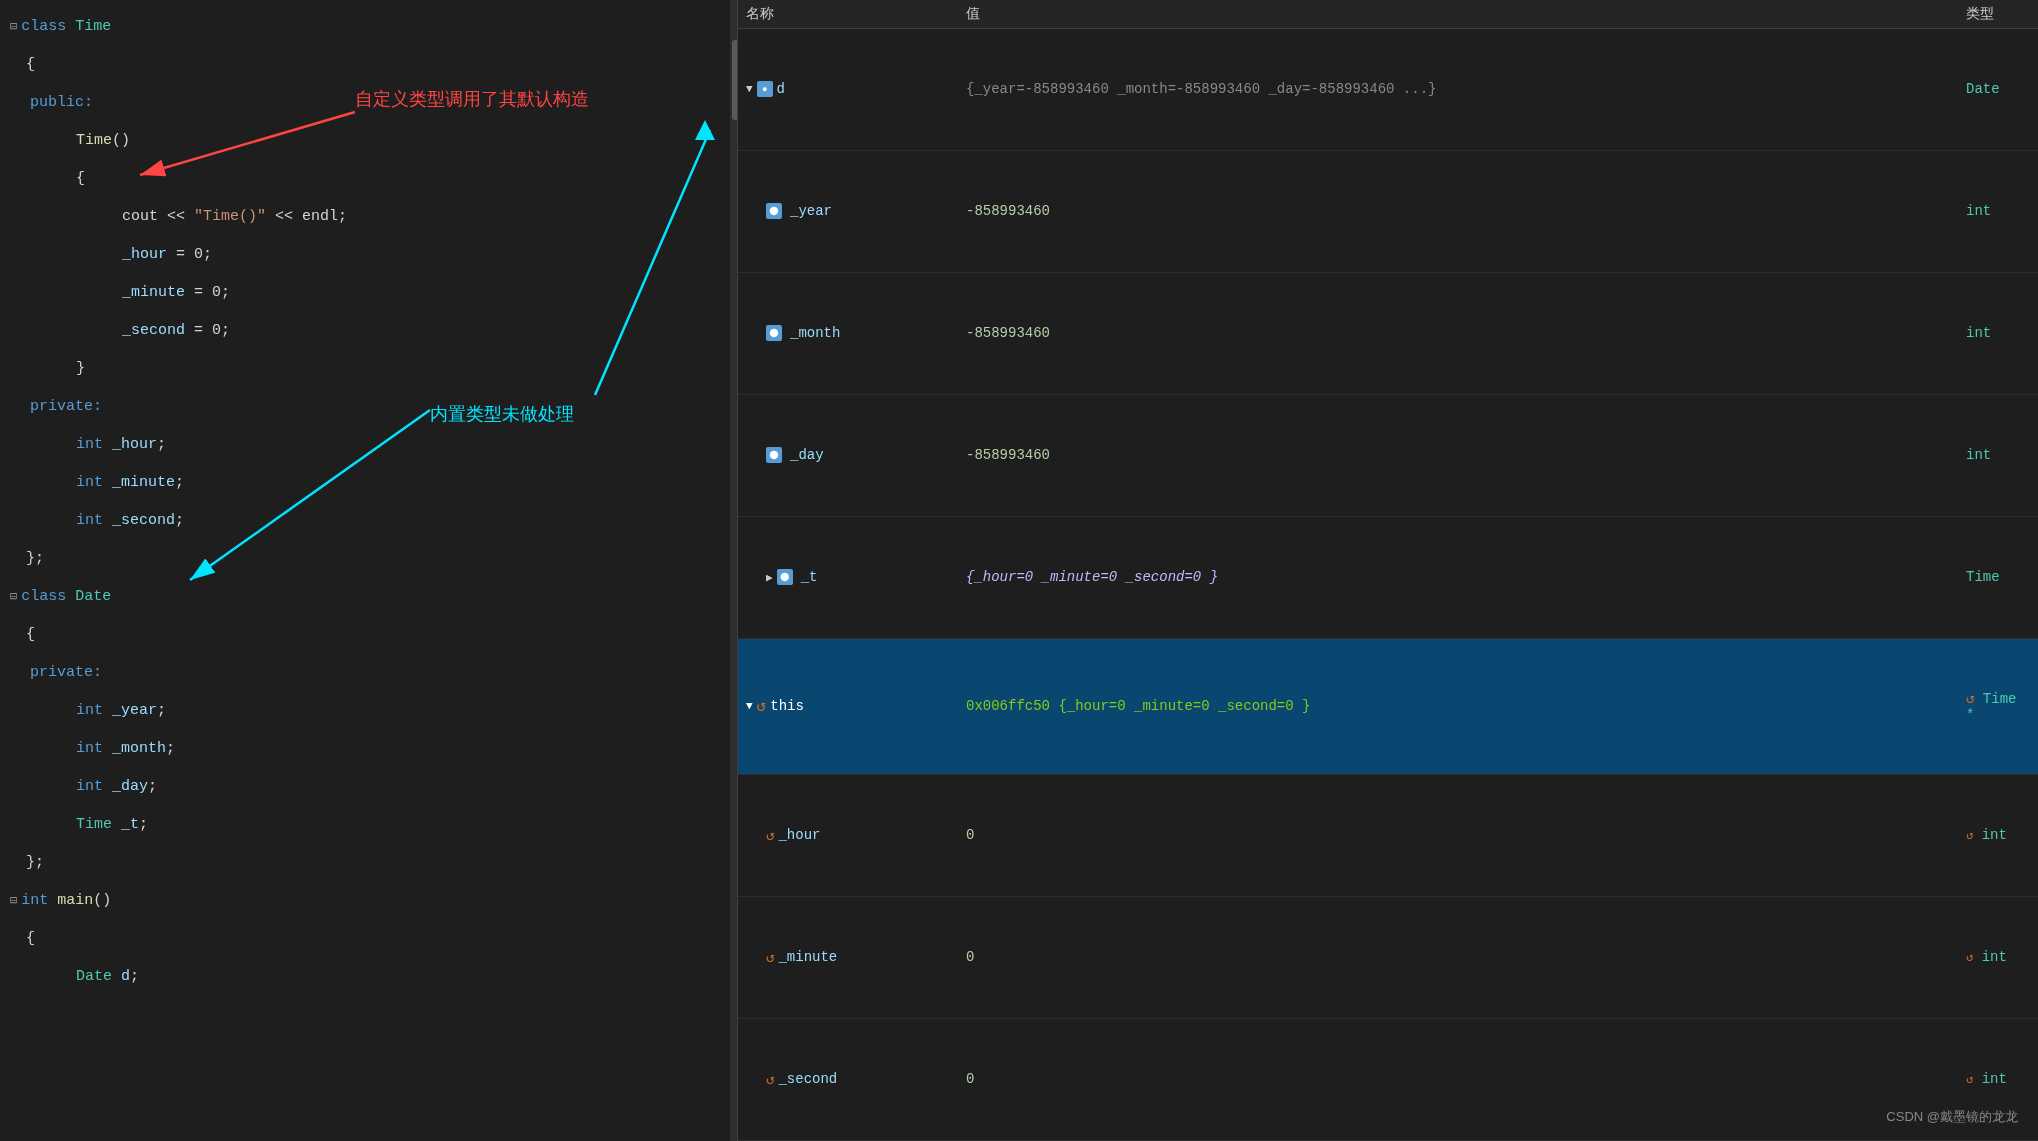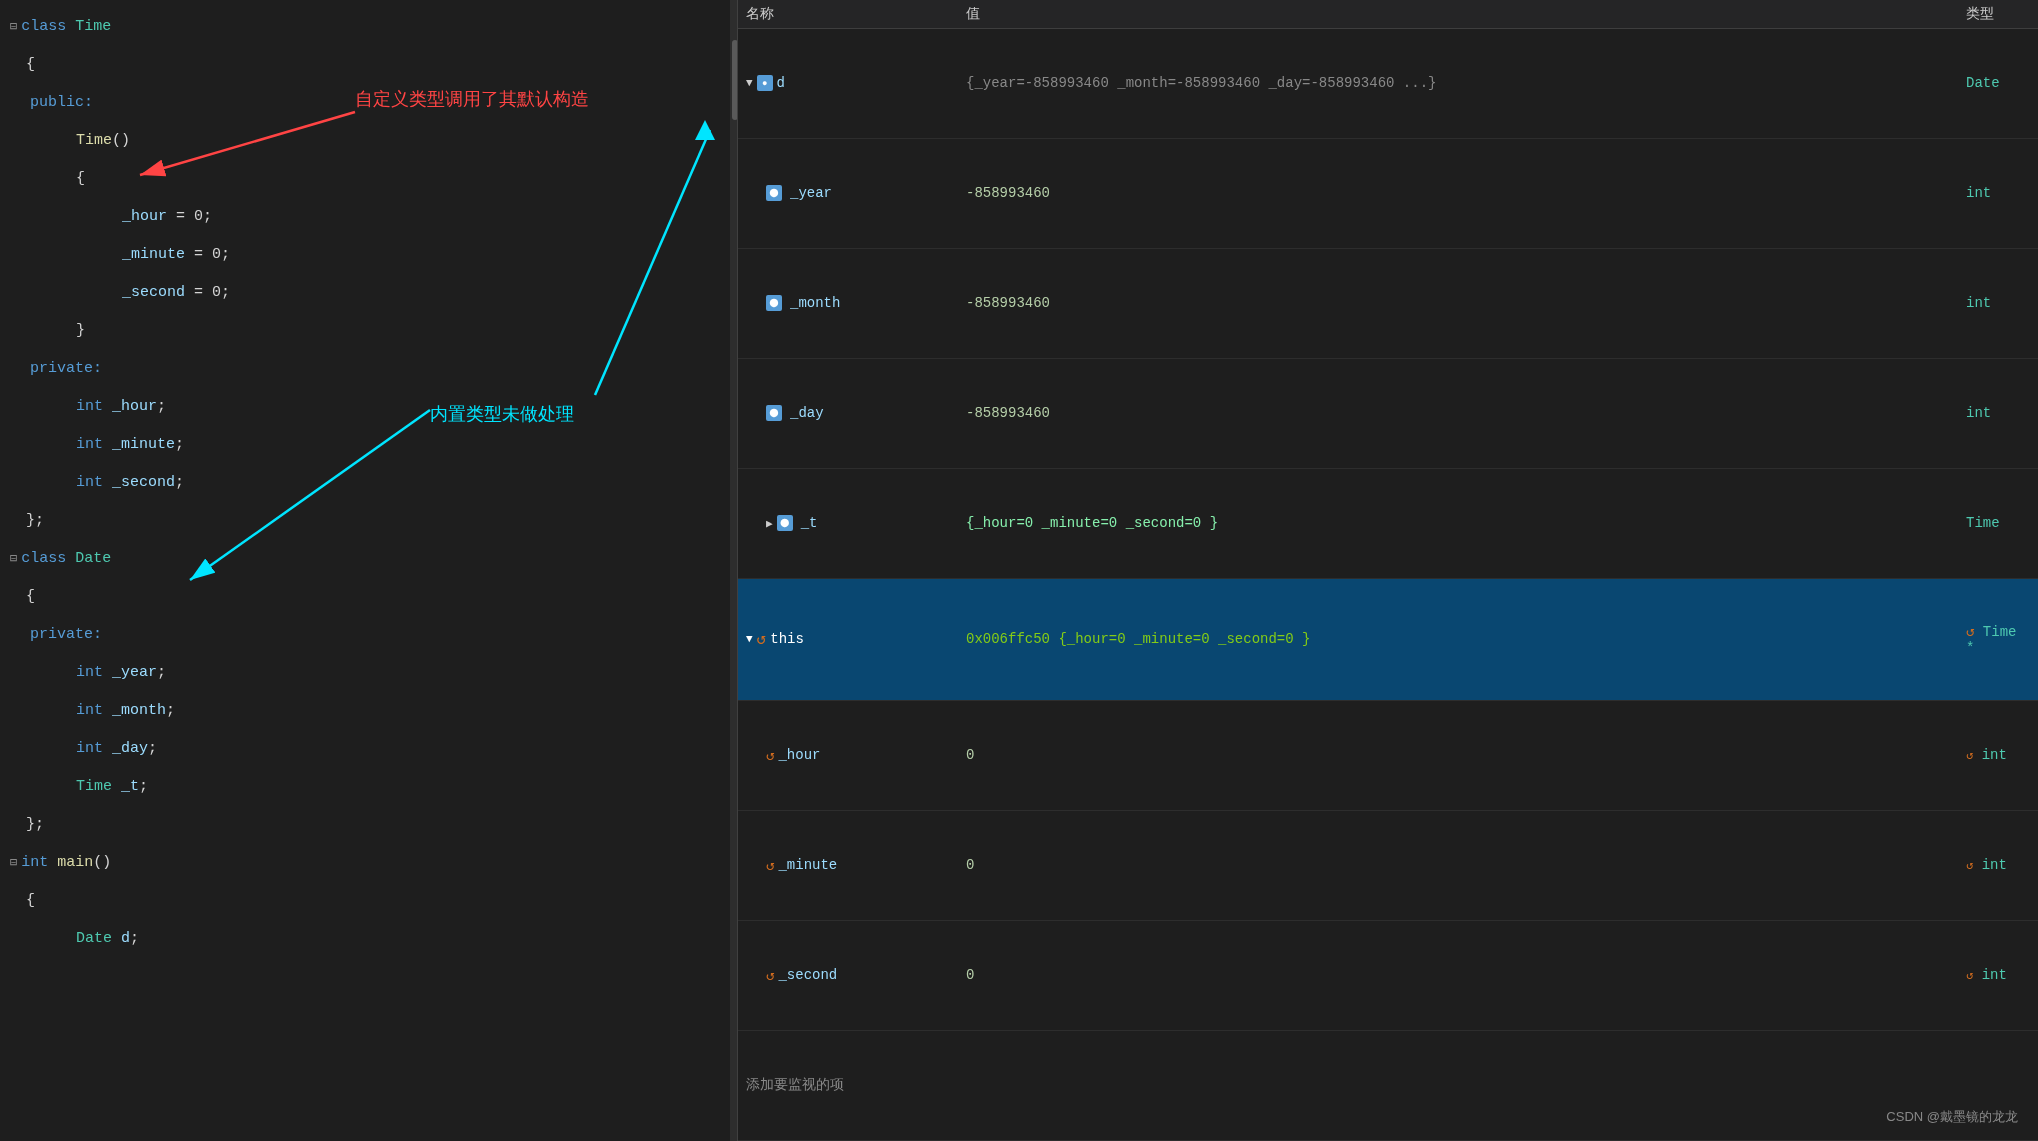--- a/index.html
+++ b/index.html
@@ -220,20 +220,23 @@
     </div>
 
     <div class="code-line indent2">
       <span style="margin-left:16px;"></span><span class="function-name">Time</span><span>()</span>
     </div>
 
     <div class="code-line indent2">
       <span style="margin-left:16px;">{</span>
     </div>
 
+    <div class="code-line indent3">
+      <span style="margin-left:32px;"></span><span>cout &lt;&lt; </span><span class="string">"Time()"</span><span> &lt;&lt; endl;</span>
+    </div>
 
     <div class="code-line indent3">
       <span style="margin-left:32px;"></span><span style="color:#9cdcfe;">_hour</span><span> = 0;</span>
     </div>
 
     <div class="code-line indent3">
       <span style="margin-left:32px;"></span><span style="color:#9cdcfe;">_minute</span><span> = 0;</span>
     </div>
 
     <div class="code-line indent3">
@@ -403,21 +406,21 @@
       </tr>
 
       <tr>
         <td class="col-name">
           <div class="name-cell-content" style="padding-left:20px;">
             <span class="expand-arrow">▶</span>
             <span class="var-icon" style="font-size:8px;">⬤</span>
             <span style="color:#9cdcfe; margin-left:4px;">_t</span>
           </div>
         </td>
-        <td style="color:#86efac;">{_hour=0 _minute=0 _second=0 }</td>
+        <td style="color:#c4b5fd;font-style:italic;">{_hour=0 _minute=0 _second=0 }</td>
         <td class="col-type"><span style="color:#4ec9b0;">Time</span></td>
       </tr>
 
       <tr class="row-selected">
         <td class="col-name">
           <div class="name-cell-content">
             <span class="expand-arrow" style="color:#fff;">▼</span>
             <span style="color:#d16c1f; font-size:16px; margin-right:4px;">↺</span>
             <span style="color:#ffffff;">this</span>
           </div>
@@ -464,20 +467,17 @@
             <span style="color:#9cdcfe;">_second</span>
           </div>
         </td>
         <td style="color:#b5cea8;">0</td>
         <td class="col-type">
           <span style="color:#d16c1f; font-size:12px;">↺</span>
           <span style="color:#4ec9b0;"> int</span>
         </td>
       </tr>
 
-      <tr>
-        <td colspan="3" class="add-watch">添加要监视的项</td>
-      </tr>
     </tbody>
   </table>
 
   <div class="watermark">CSDN @戴墨镜的龙龙</div>
 </div>
 
 </body></html>

